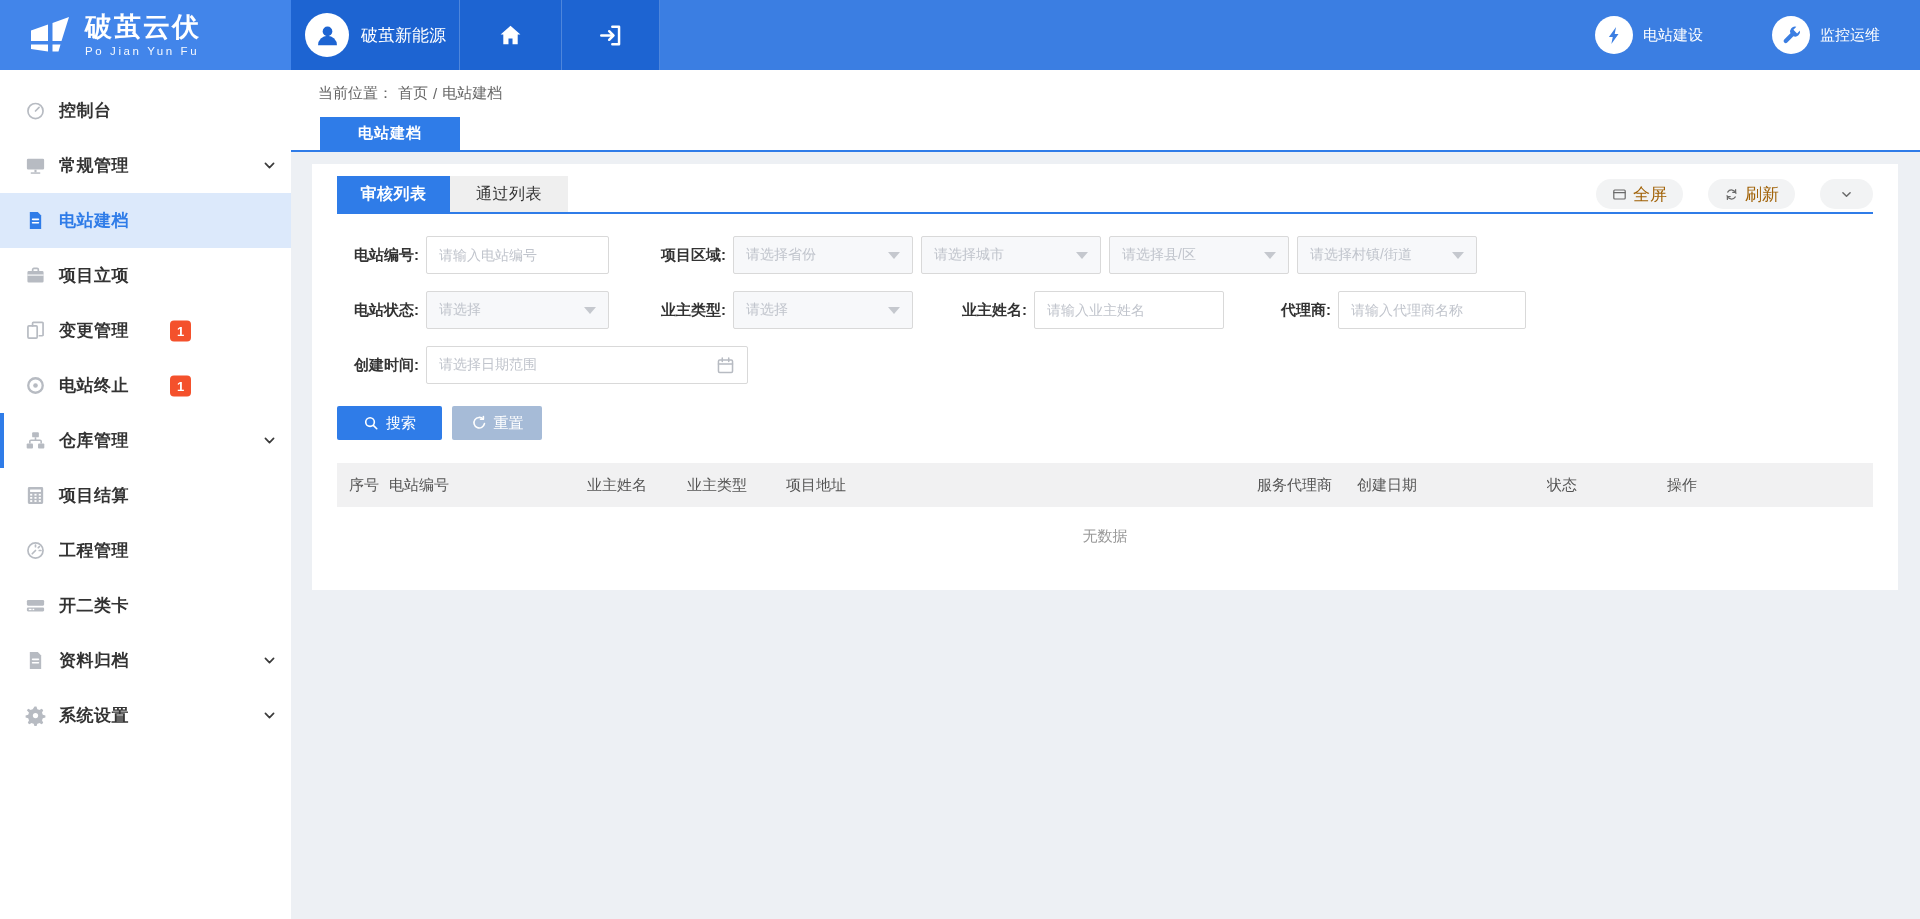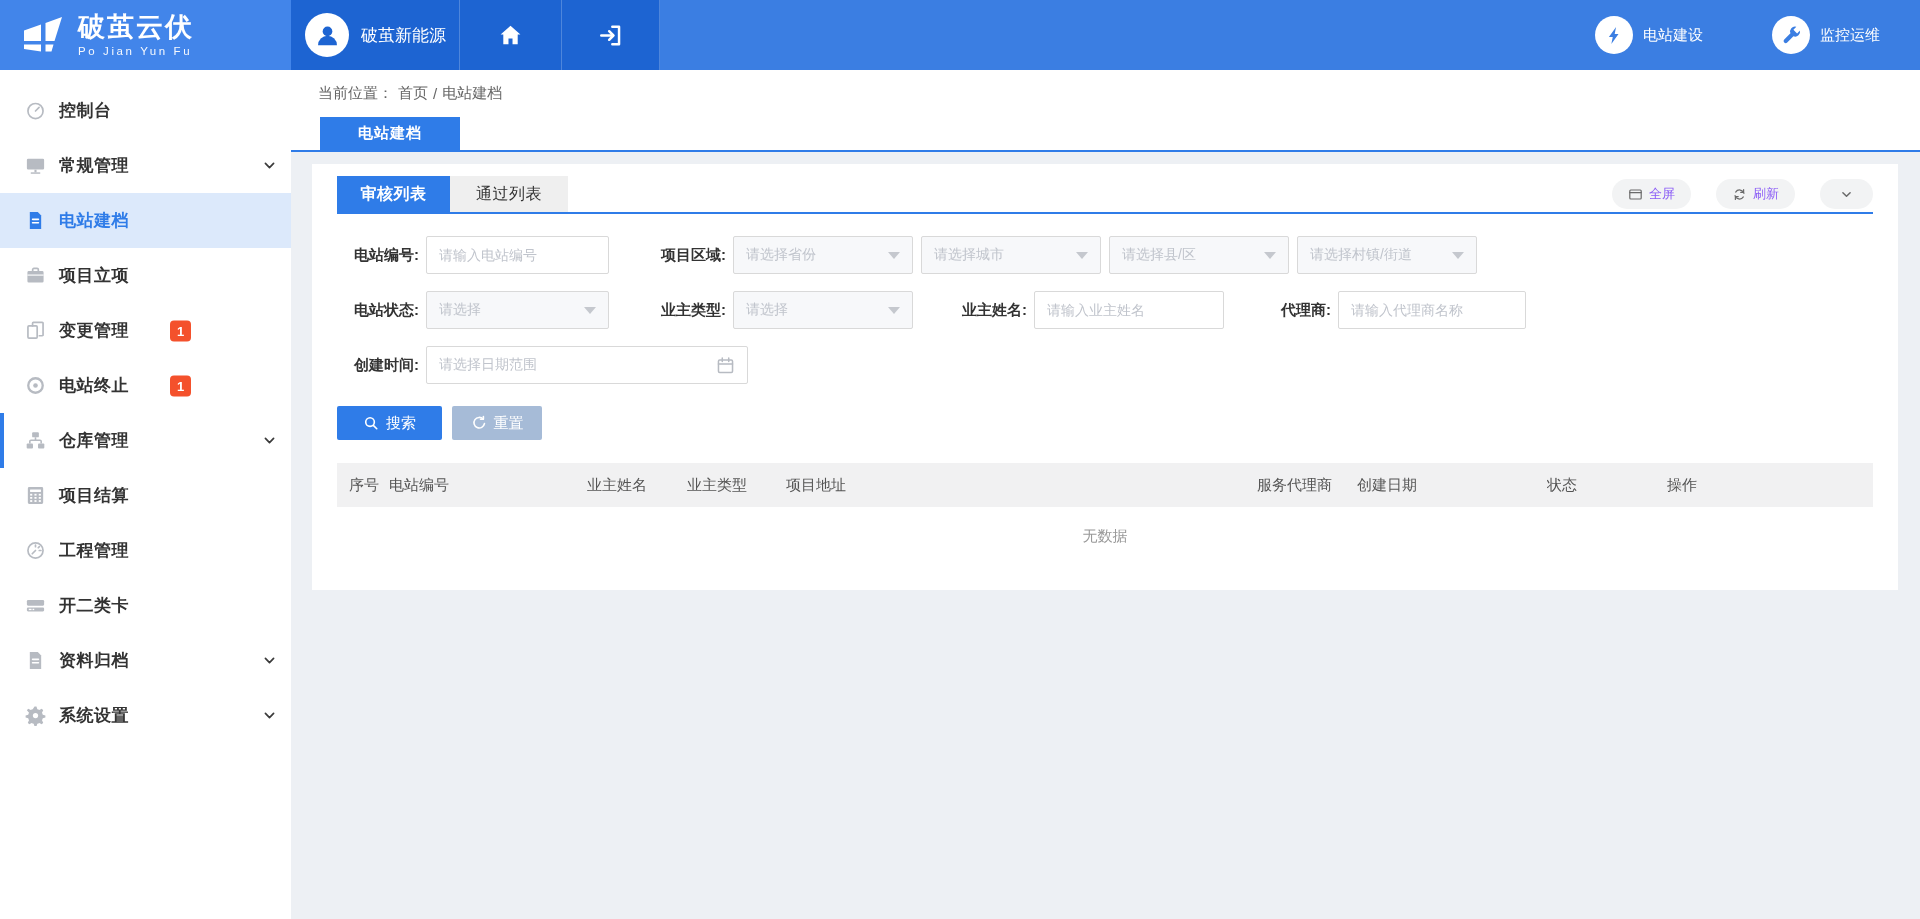--- a/index.html
+++ b/index.html
@@ -6,21 +6,21 @@
     --accent:#2F7CE8; --header-bg:#3B7EE2; --header-logo-bg:#4285EA; --header-dark-bg:#1D64D2;
     --sidebar-active-bg:#DCE9FB; --badge-bg:#F4512C; --content-bg:#EDF0F4; --reset-btn:#A6BBD7;
     --tab-inactive-bg:#EFEFEF; --table-header-bg:#F1F1F2; --border:#D9D9D9; --placeholder:#C0C4CC;
   }
   *{margin:0;padding:0;}
   html,body{width:1920px;height:919px;overflow:hidden;}
   body{font-family:"Liberation Sans","DejaVu Sans",sans-serif;background:var(--content-bg);position:relative;}
 
   
   .topbar{position:absolute;top:0;left:0;width:1920px;height:70px;display:flex;background:var(--header-bg);color:#fff;z-index:20;}
-  .logo-block{width:291px;flex:0 0 291px;background:var(--header-logo-bg);display:flex;align-items:center;padding-left:21px;box-sizing:border-box;cursor:pointer;}
+  .logo-block{width:291px;flex:0 0 291px;background:var(--header-logo-bg);display:flex;align-items:center;padding-left:28px;box-sizing:border-box;cursor:pointer;}
   .logo-mark{width:44px;height:44px;margin-right:13px;flex:0 0 44px;}
   .logo-title{font-size:27px;font-weight:bold;letter-spacing:2px;line-height:1.05;}
   .logo-sub{font-size:11.5px;letter-spacing:2.6px;opacity:.95;margin-top:3px;}
   .hd-section{background:var(--header-dark-bg);display:flex;align-items:center;justify-content:center;border-right:1px solid rgba(255,255,255,.22);cursor:pointer;box-sizing:border-box;}
   .hd-user{width:169px;justify-content:flex-start;padding-left:14px;}
   .avatar{width:44px;height:44px;border-radius:50%;background:#fff;color:var(--header-dark-bg);display:flex;align-items:center;justify-content:center;flex:0 0 44px;}
   .avatar i{width:27px;height:27px;display:block;}
   .company{font-size:17px;margin-left:12px;font-weight:500;white-space:nowrap;}
   .hd-home{width:102px;}
   .hd-exit{width:98px;}
@@ -52,21 +52,21 @@
   .accent-line{height:2px;background:var(--accent);}
   .content{padding:12px 22px 0 21px;}
   .card{background:#fff;padding:12px 25px 25px;box-sizing:border-box;}
 
   .tabbar{display:flex;align-items:center;height:36px;}
   .tab{height:36px;display:flex;align-items:center;justify-content:center;font-size:16px;color:#333;background:var(--tab-inactive-bg);cursor:pointer;box-sizing:border-box;letter-spacing:.5px;}
   .tab-review{width:113px;}
   .tab-passed{width:118px;}
   .tab-active{background:var(--accent);color:#fff;font-weight:bold;}
   .toolbar{margin-left:auto;display:flex;align-items:center;gap:25px;}
-  .pill{height:30px;border:none;border-radius:15px;background:#F2F3F4;color:#8b5cf6;font-size:13px;display:flex;align-items:center;gap:6px;padding:0 16px;cursor:pointer;font-family:inherit;}
+  .pill{height:30px;border:none;border-radius:15px;background:#F2F3F4;color:#a16207;font-size:17px;display:flex;align-items:center;gap:6px;padding:0 16px;cursor:pointer;font-family:inherit;}
   .pill i{width:15px;height:15px;display:block;color:#6a6a6a;}
   .pill-sm{padding:0 19px;}
   .tab-underline{height:2px;background:var(--accent);}
 
   .filters{margin-top:22px;}
   .frow{display:flex;align-items:center;margin-bottom:17px;}
   .flabel{font-size:15px;color:#333;font-weight:600;text-align:right;white-space:nowrap;}
   .w1{width:82px;margin-right:7px;flex:0 0 82px;}
   .w2{width:70px;margin-left:44px;margin-right:7px;flex:0 0 70px;}
   .w3{width:60px;margin-left:47px;margin-right:7px;flex:0 0 60px;}

